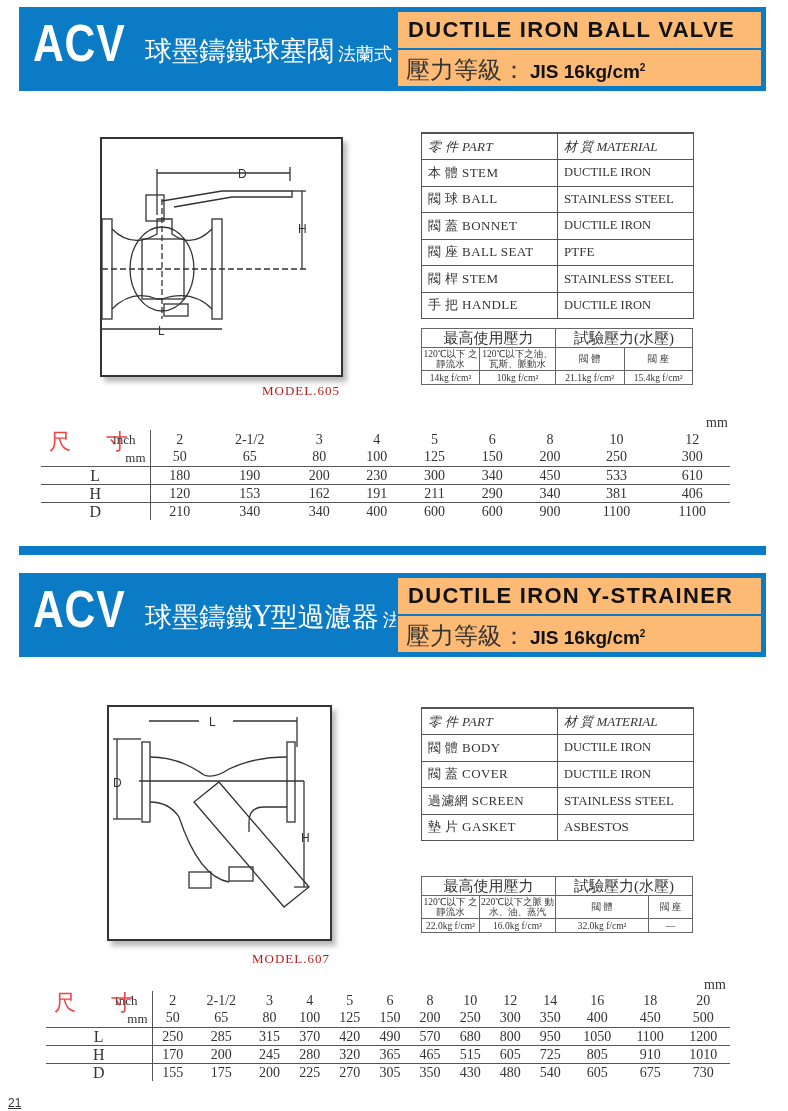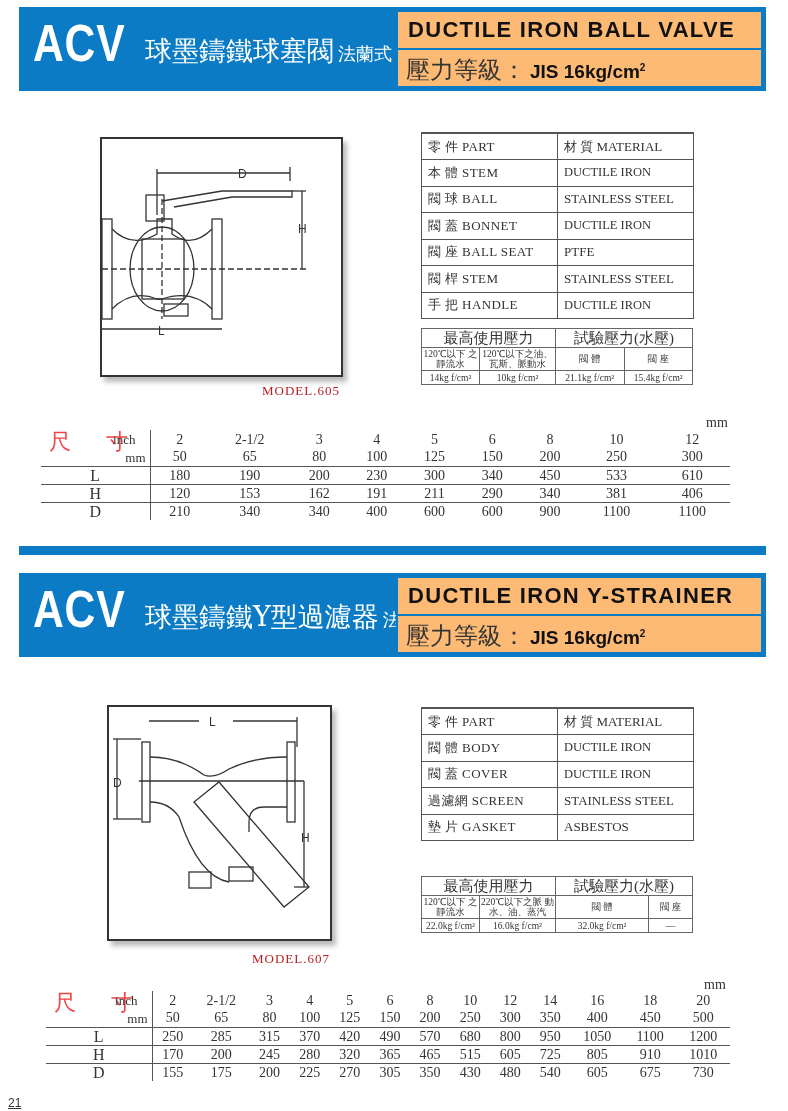--- a/index.html
+++ b/index.html
@@ -19,21 +19,21 @@
   
   .drawing { position: absolute; border: 2px solid #333; background: #fff; box-shadow: 4px 5px 5px #bbb; }
   .model { position: absolute; font-size: 13px; letter-spacing: 1px; color: #b91c1c; }
 
   
   table { border-collapse: collapse; }
   .parts { position: absolute; font-size: 13px; }
   .parts td { border: 1px solid #555; height: 26.5px; padding-left: 6px; white-space: nowrap; color: #333; }
   .parts td.c1 { width: 136px; letter-spacing: 0.4px; }
   .parts td.c2 { width: 136px; font-size: 12.5px; }
-  .parts tr:first-child td { border-top: 2px solid #555; }
+  .parts tr:first-child td { border-top: 2px solid #555; font-style: italic; }
 
   
   .press { position: absolute; font-size: 10px; text-align: center; color: #333; }
   .press td { border: 1px solid #666; padding: 0 1px; line-height: 10px; }
   .press .h1 td { font-size: 15px; height: 19px; line-height: 17px; }
   .press .h2 td { height: 23px; font-size: 9.5px; }
   .press .h3 td { height: 14px; font-size: 9.5px; }
 
   
   .dims { position: absolute; font-size: 14px; color: #333; }

